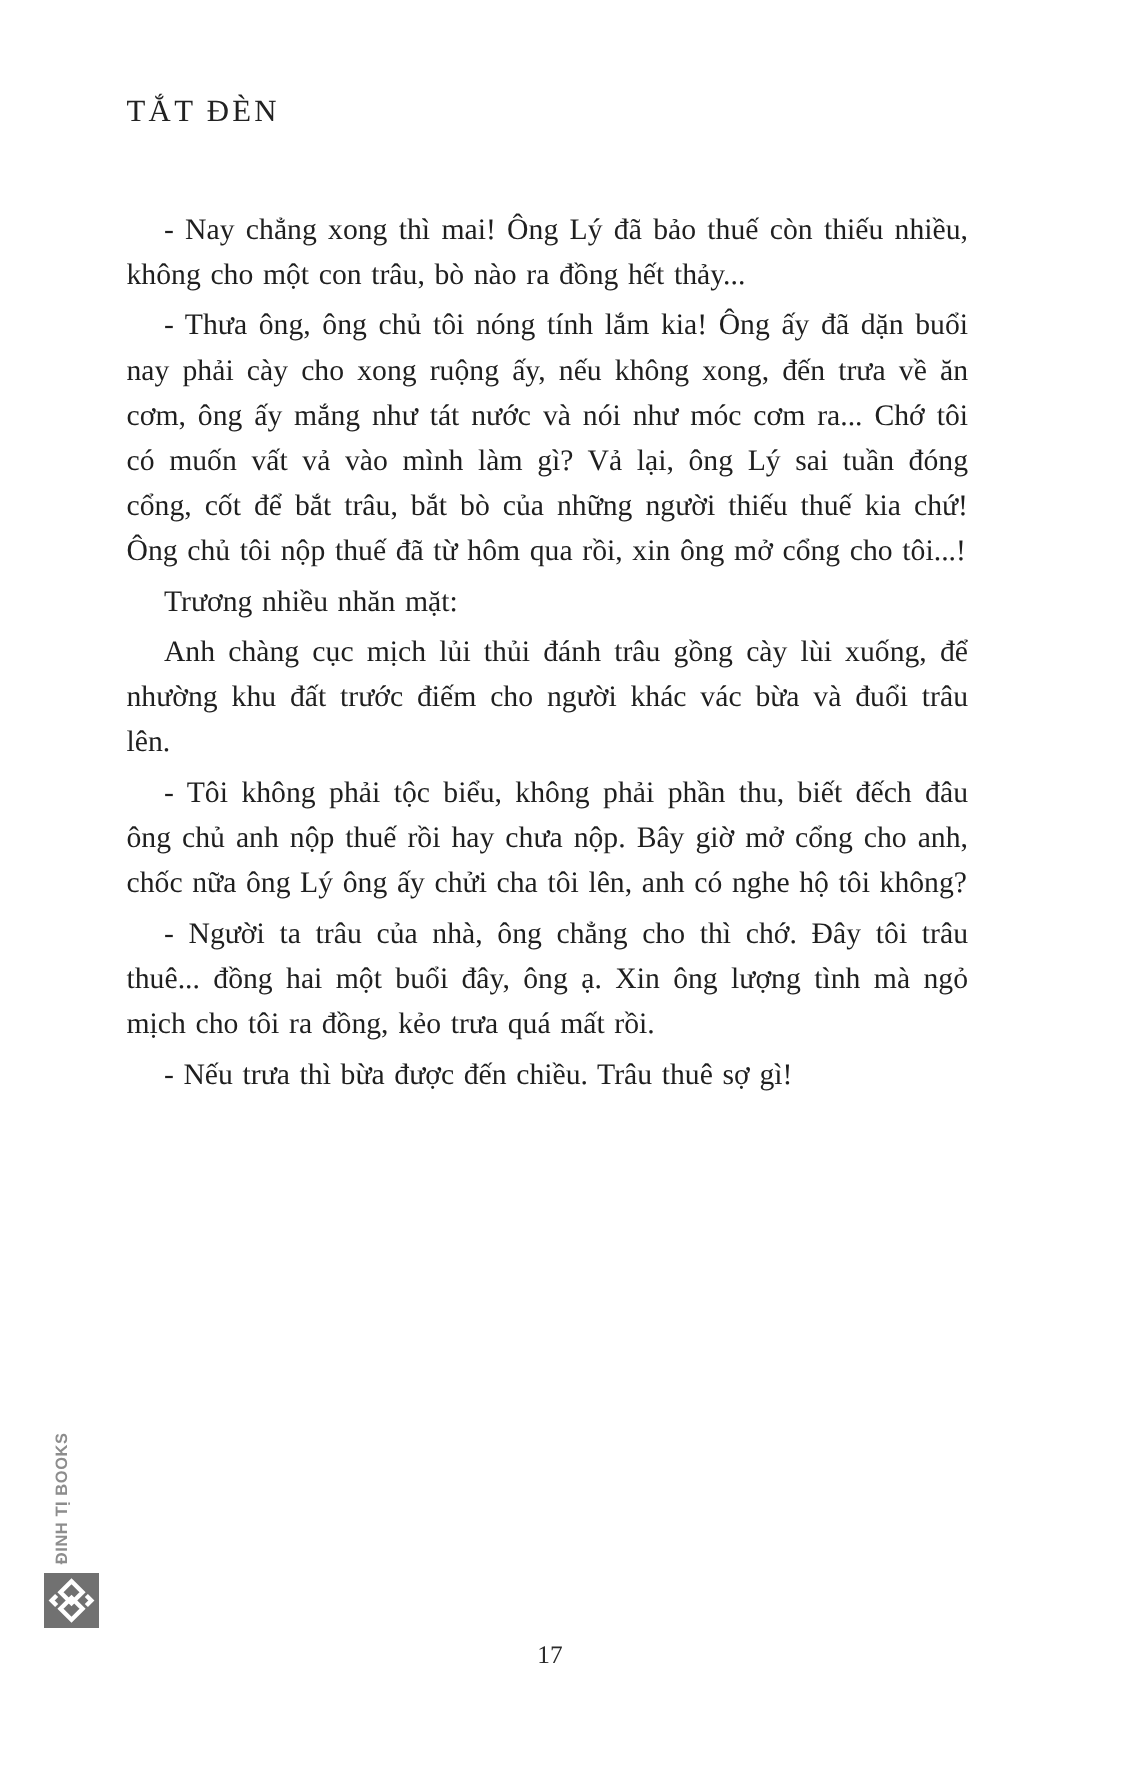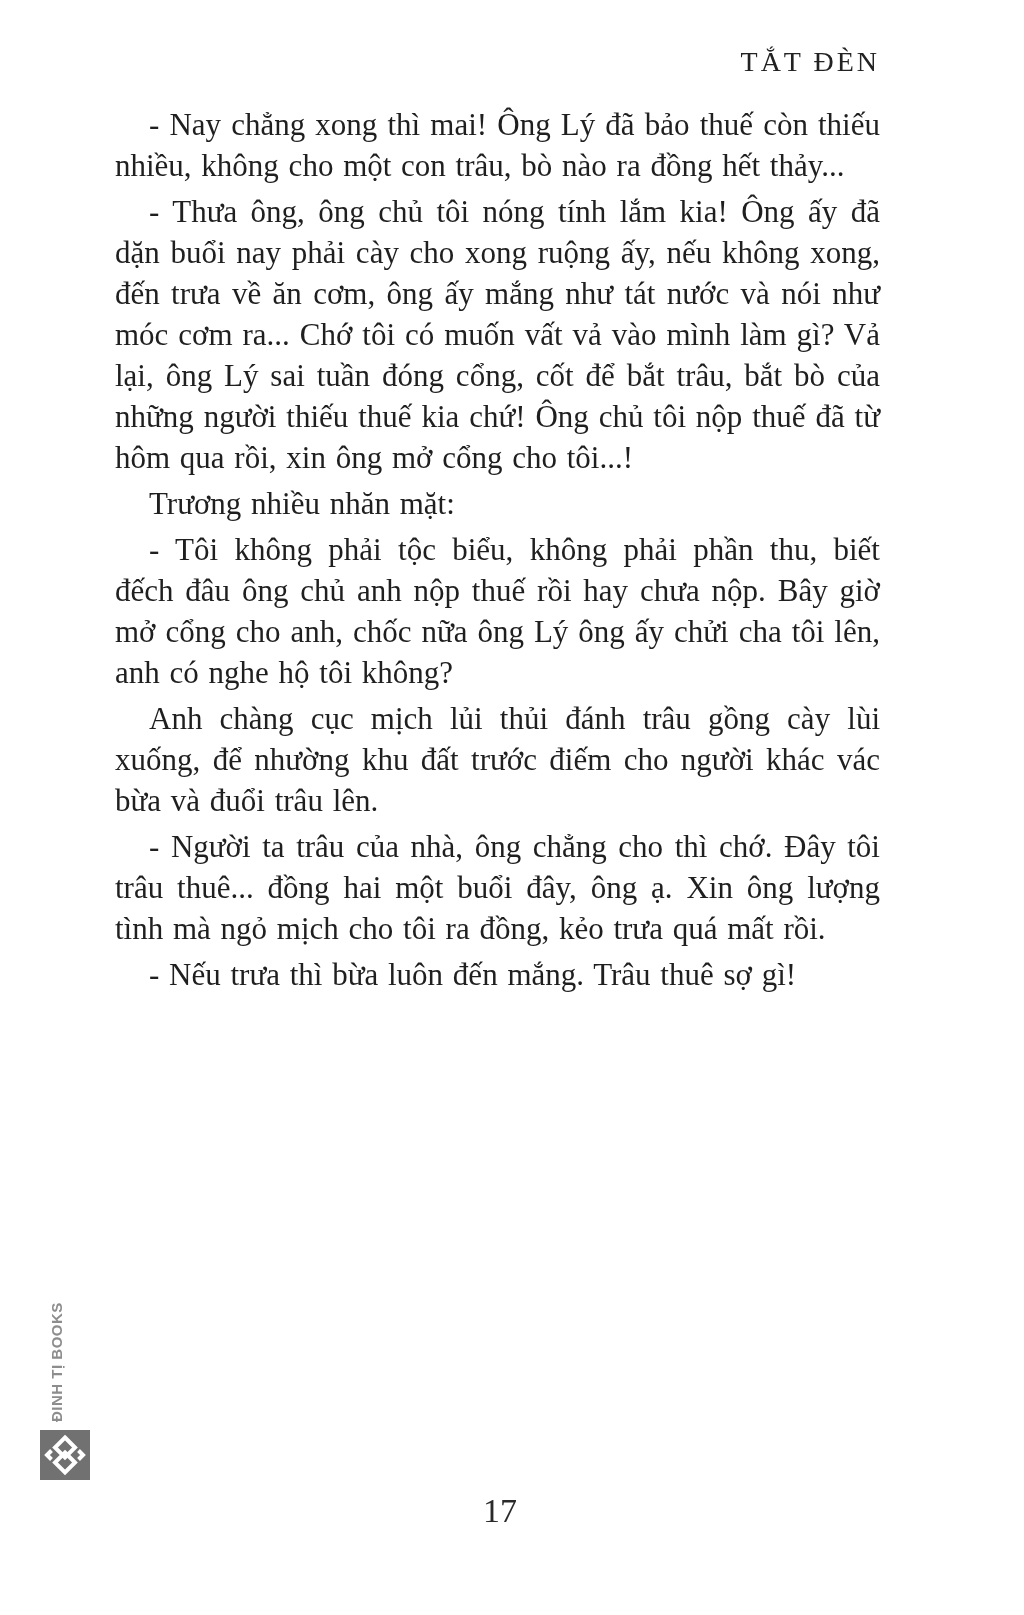--- a/index.html
+++ b/index.html
@@ -15,35 +15,35 @@
     font-family: "Liberation Serif", "DejaVu Serif", serif;
     color: #1f1f1f;
   }
   .page {
     position: relative;
     width: 1024px;
     height: 1615px;
   }
   .page-title {
     margin: 0;
-    padding-top: 44px;
+    padding-top: 84px;
     margin-left: 115px;
     width: 765px;
-    text-align: right;
+    text-align: left;
     font-size: 28px;
     font-weight: 400;
     letter-spacing: 3px;
     line-height: 36px;
     color: #222222;
   }
   .body-text {
     margin-left: 115px;
     width: 765px;
-    margin-top: 24px;
-    font-size: 31px;
+    margin-top: 68px;
+    font-size: 27px;
     line-height: 41px;
     text-align: justify;
     color: #1f1f1f;
   }
   .body-text p {
     margin: 0 0 5px 0;
     text-indent: 34px;
     word-spacing: 2px;
   }
   .brand-text {
@@ -65,39 +65,39 @@
     top: 1430px;
     width: 50px;
     height: 50px;
   }
   .page-number {
     position: absolute;
     left: 0;
     top: 1492px;
     width: 1000px;
     text-align: center;
-    font-size: 34px;
+    font-size: 23px;
     color: #2a2a2a;
   }
 </style>
 </head>
 <body>
 
 <div class="page">
 
   <h1 class="page-title">TẮT ĐÈN</h1>
 
   <div class="body-text">
     <p>- Nay chẳng xong thì mai! Ông Lý đã bảo thuế còn thiếu nhiều, không cho một con trâu, bò nào ra đồng hết thảy...</p>
     <p>- Thưa ông, ông chủ tôi nóng tính lắm kia! Ông ấy đã dặn buổi nay phải cày cho xong ruộng ấy, nếu không xong, đến trưa về ăn cơm, ông ấy mắng như tát nước và nói như móc cơm ra... Chớ tôi có muốn vất vả vào mình làm gì? Vả lại, ông Lý sai tuần đóng cổng, cốt để bắt trâu, bắt bò của những người thiếu thuế kia chứ! Ông chủ tôi nộp thuế đã từ hôm qua rồi, xin ông mở cổng cho tôi...!</p>
     <p>Trương nhiều nhăn mặt:</p>
+    <p>Anh chàng cục mịch lủi thủi đánh trâu gồng cày lùi xuống, để nhường khu đất trước điếm cho người khác vác bừa và đuổi trâu lên.</p>
     <p>- Tôi không phải tộc biểu, không phải phần thu, biết đếch đâu ông chủ anh nộp thuế rồi hay chưa nộp. Bây giờ mở cổng cho anh, chốc nữa ông Lý ông ấy chửi cha tôi lên, anh có nghe hộ tôi không?</p>
-    <p>Anh chàng cục mịch lủi thủi đánh trâu gồng cày lùi xuống, để nhường khu đất trước điếm cho người khác vác bừa và đuổi trâu lên.</p>
     <p>- Người ta trâu của nhà, ông chẳng cho thì chớ. Đây tôi trâu thuê... đồng hai một buổi đây, ông ạ. Xin ông lượng tình mà ngỏ mịch cho tôi ra đồng, kẻo trưa quá mất rồi.</p>
-    <p>- Nếu trưa thì bừa luôn đến mắng. Trâu thuê sợ gì!</p>
+    <p>- Nếu trưa thì bừa được đến chiều. Trâu thuê sợ gì!</p>
   </div>
 
   <div class="brand-text">ĐINH TỊ BOOKS</div>
 
   <div class="brand-logo">
     <span>
       <svg width="50" height="50" viewBox="0 0 50 50" xmlns="http://www.w3.org/2000/svg">
         <rect width="50" height="50" fill="#717171"></rect>
         <g stroke="#ffffff" stroke-width="4" fill="none" stroke-linejoin="miter">
           <path d="M25 7.5 L35 17.5 L25 27.5 L15 17.5 Z"></path>

